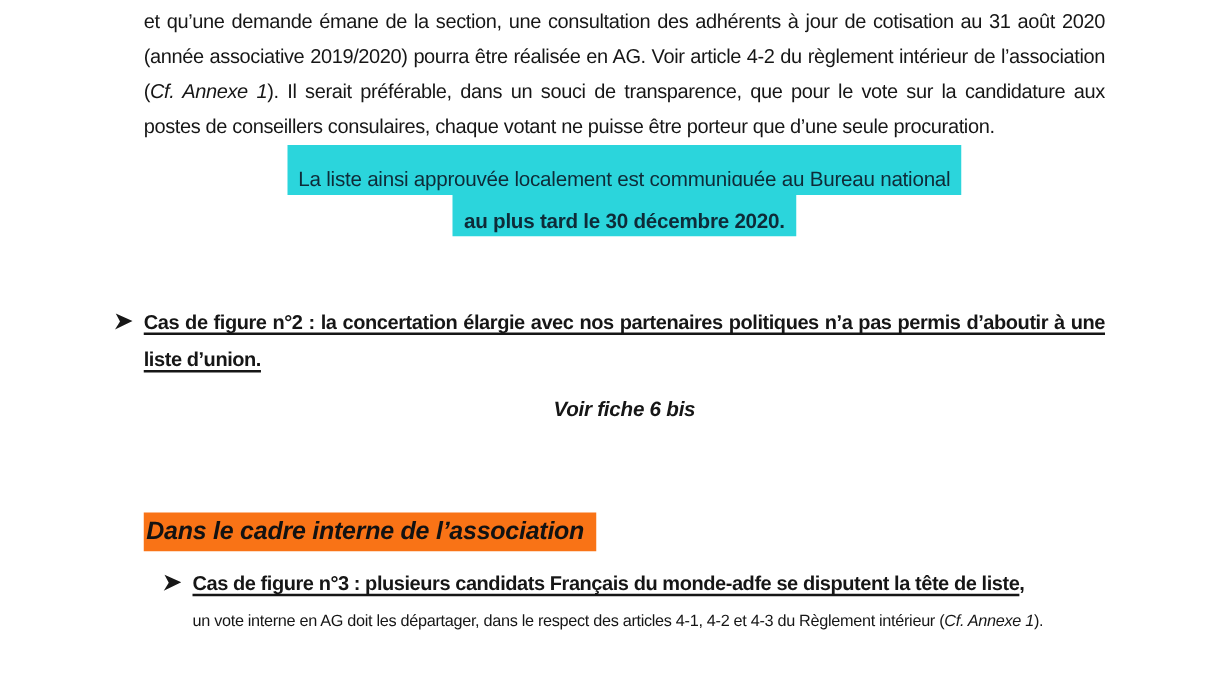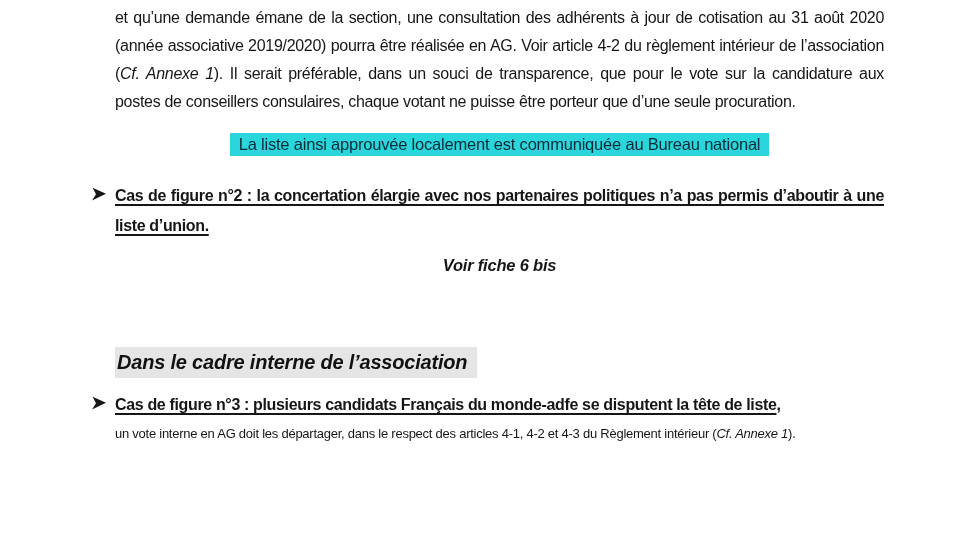--- a/index.html
+++ b/index.html
@@ -37,30 +37,30 @@
   }
   .notice-line {
     line-height: 33px;
     font-size: 16.5px;
     letter-spacing: -0.2px;
   }
   .notice-line.bold { font-weight: 700; }
   .hl-cyan {
     background: #2bd5dc;
     color: #0e2b38;
-    padding: 2px 9px 3px 9px;
+    padding: 19px 9px 3px 9px;
   }
 
   
   .bullet {
     position: relative;
     margin: 0;
   }
-  .bullet-case2 { margin-top: 20px; }
-  .bullet-case3 { margin-top: 16px; }
+  .bullet-case2 { margin-top: 50px; }
+  .bullet-case3 { margin-top: 16px; margin-left: 39px; }
   .marker {
     position: absolute;
     left: -24px;
     top: 6px;
     width: 16px;
     height: 15px;
     display: inline-block;
   }
   .bullet-title {
     margin: 0;
@@ -87,21 +87,21 @@
 
   
   .section-heading {
     margin: 72px 0 0 0;
     font-size: 20px;
     font-weight: 700;
     font-style: italic;
     letter-spacing: -0.2px;
   }
   .hl-yellow {
-    background: #e5e5e5;
+    background: #f97316;
     color: #121212;
     padding: 4px 10px 5px 2px;
   }
 
   .case3-body {
     margin: 0;
     font-size: 13px;
     line-height: 28px;
     letter-spacing: -0.25px;
     text-align: left;
@@ -113,20 +113,23 @@
 
 <div class="page">
 
   <p class="para">
     <span>et qu’une demande émane de la section, une consultation des adhérents à jour de cotisation au 31 août 2020 (année associative 2019/2020) pourra être réalisée en AG. Voir article 4-2 du règlement intérieur de l’association (</span><span class="ref-italic">Cf. Annexe 1</span><span>). Il serait préférable, dans un souci de transparence, que pour le vote sur la candidature aux postes de conseillers consulaires, chaque votant ne puisse être porteur que d’une seule procuration.</span>
   </p>
 
   <div class="notice">
     <div class="notice-line">
       <span class="hl-cyan">La liste ainsi approuvée localement est communiquée au Bureau national</span>
+    </div>
+    <div class="notice-line bold">
+      <span class="hl-cyan">au plus tard le 30 décembre 2020.</span>
     </div>
   </div>
 
   <div class="bullet bullet-case2">
     <span class="marker">
       <svg width="16" height="15" viewBox="0 0 16 15" aria-hidden="true">
         <path d="M1 13.5 L15 6.8 L1.6 0.8 L5 7.2 Z" fill="#171717"></path>
       </svg>
     </span>
     <p class="bullet-title">

